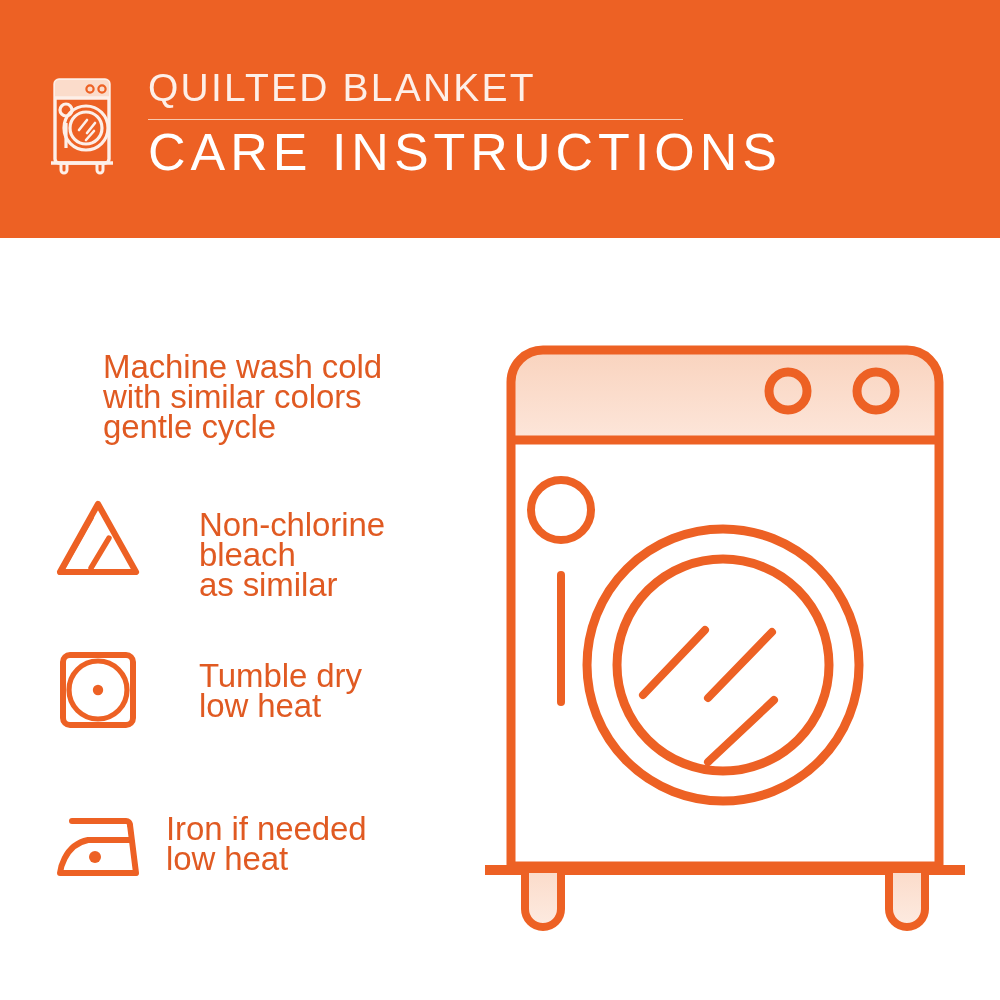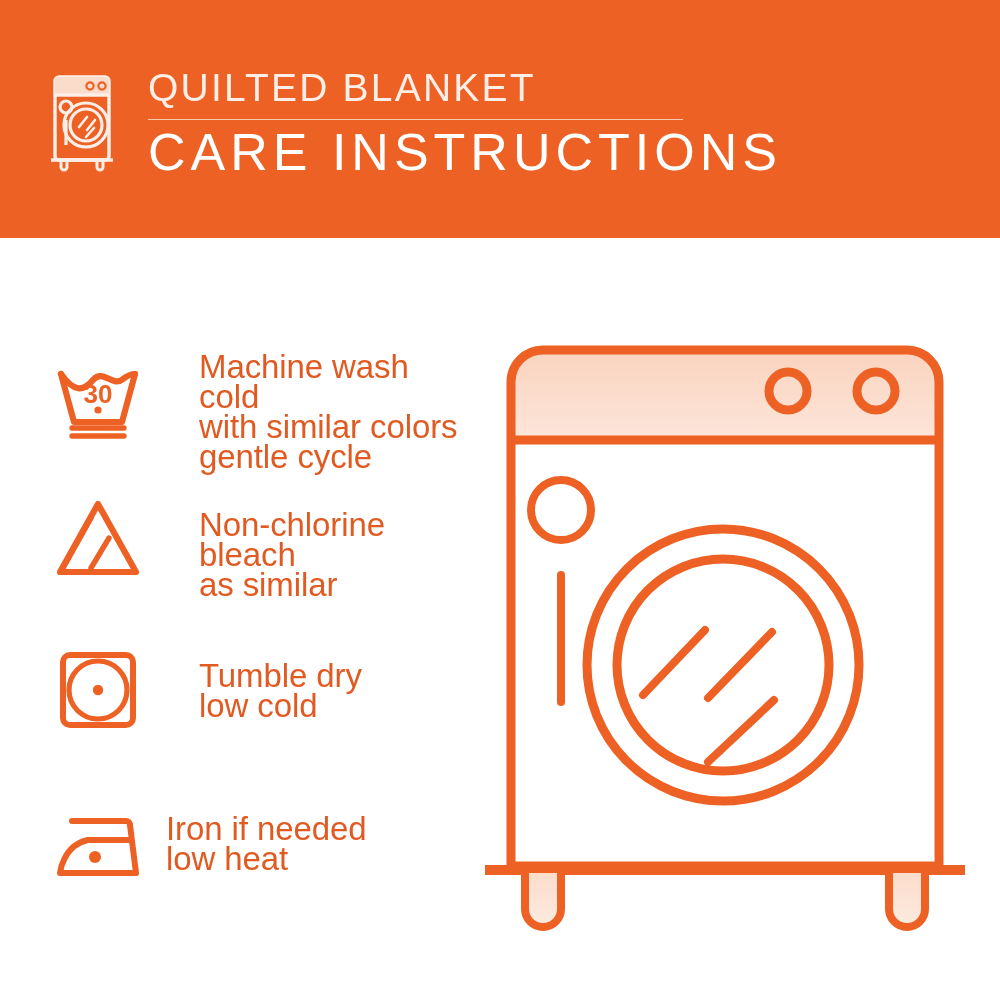--- a/index.html
+++ b/index.html
@@ -23,21 +23,21 @@
     width: 1000px;
     height: 238px;
     background: #ED6124;
     box-sizing: border-box;
   }
   .header-inner {
     position: absolute;
     left: 46px;
     top: 62px;
     display: flex;
-    align-items: center;
+    align-items: flex-end;
   }
   .logo-icon {
     width: 72px;
     height: 100px;
     margin-top: 8px;
     flex: 0 0 auto;
   }
   .title-block {
     margin-left: 30px;
     padding-top: 4px;
@@ -154,34 +154,20 @@
       <div class="title-rule"></div>
       <div class="title-line2">CARE INSTRUCTIONS</div>
     </div>
 
   </div>
 </div>
 
 <div class="care-list">
 
   <div class="care-row" data-row="0">
-    <span class="care-icon">
-      <svg viewBox="0 0 96 96" width="96" height="96">
-
-        <path d="M11 28 L24 76 H72 L85 28" fill="none" stroke="#ED6124" stroke-width="6.2" stroke-linecap="round" stroke-linejoin="round"></path>
-
-        <path d="M11 28 C24 46 33 46 43 34 C53 22 63 42 73 33 C78 29 82 28 85 28" fill="none" stroke="#ED6124" stroke-width="6.2" stroke-linecap="round" stroke-linejoin="round"></path>
-
-        <line x1="22" y1="82" x2="74" y2="82" stroke="#ED6124" stroke-width="5.4" stroke-linecap="round"></line>
-        <line x1="22" y1="90" x2="74" y2="90" stroke="#ED6124" stroke-width="5.4" stroke-linecap="round"></line>
-
-        <text x="48" y="57" text-anchor="middle" font-family="Liberation Sans, sans-serif" font-size="26" font-weight="700" fill="#ED6124">30</text>
-        <circle cx="48" cy="64" r="3.6" fill="#ED6124"></circle>
-      </svg>
-    </span>
     <div class="care-text">Machine wash cold
 with similar colors
 gentle cycle</div>
   </div>
 
   <div class="care-row" data-row="1">
     <span class="care-icon">
       <svg viewBox="0 0 96 96" width="96" height="96">
         <path d="M48 16 L86 84 H10 Z" fill="none" stroke="#ED6124" stroke-width="6.2" stroke-linejoin="round"></path>
         <line x1="41" y1="30" x2="13" y2="80" stroke="#ED6124" stroke-width="5.4" stroke-linecap="round"></line>
@@ -194,21 +180,21 @@
 
   <div class="care-row" data-row="2">
     <span class="care-icon">
       <svg viewBox="0 0 96 96" width="96" height="96">
         <rect x="13" y="15" width="70" height="70" rx="7" ry="7" fill="none" stroke="#ED6124" stroke-width="6"></rect>
         <circle cx="48" cy="50" r="29" fill="none" stroke="#ED6124" stroke-width="5.2"></circle>
         <circle cx="48" cy="50" r="5.2" fill="#ED6124"></circle>
       </svg>
     </span>
     <div class="care-text">Tumble dry
-low cold</div>
+low heat</div>
   </div>
 
   <div class="care-row" data-row="3">
     <span class="care-icon">
       <svg viewBox="0 0 96 96" width="96" height="96">
 
         <path d="M22 28 H76 a4 4 0 0 1 4 4" fill="none" stroke="#ED6124" stroke-width="6" stroke-linecap="round"></path>
 
         <path d="M80 32 L86 80 H10 C10 80 13 52 38 47 H80" fill="none" stroke="#ED6124" stroke-width="6" stroke-linejoin="round" stroke-linecap="round"></path>
         <circle cx="45" cy="64" r="6" fill="#ED6124"></circle>

